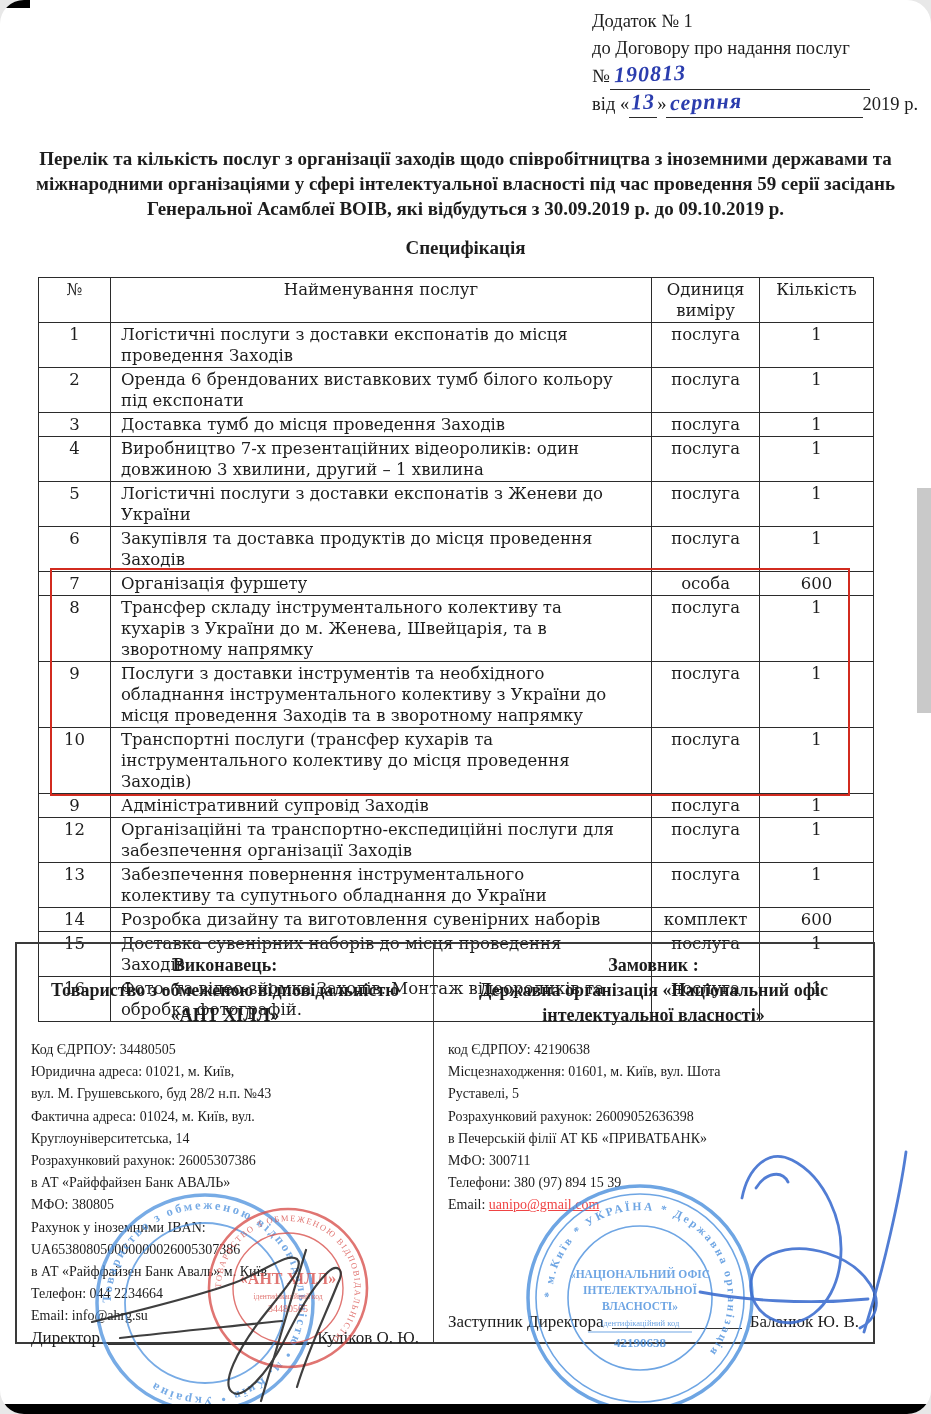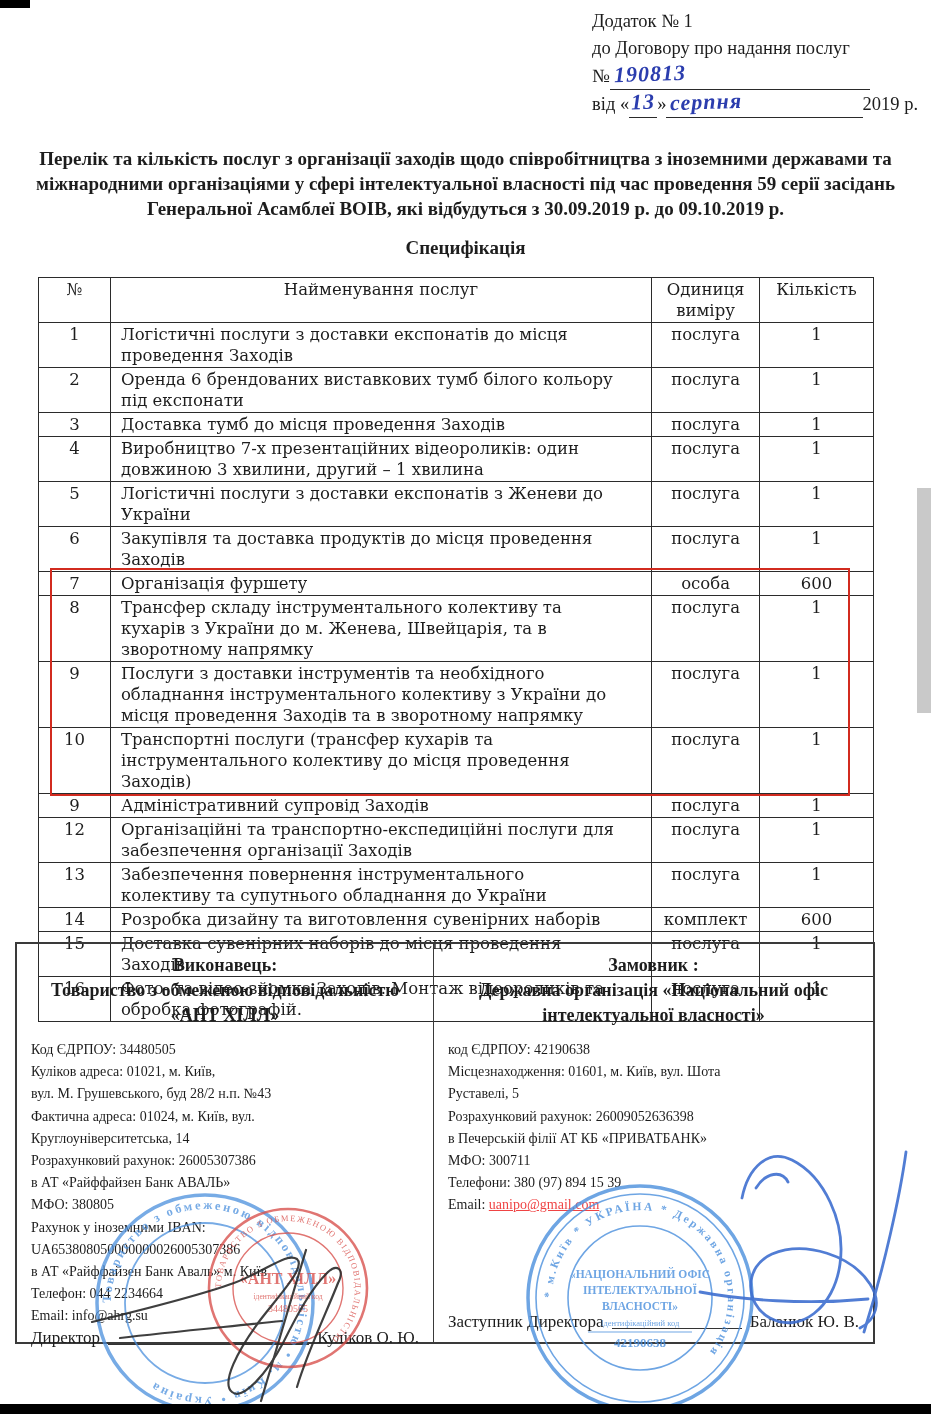--- a/index.html
+++ b/index.html
@@ -1,18 +1,18 @@
 <!DOCTYPE html>
 <html lang="uk"><head>
 <meta charset="utf-8">
 <style>
   * { margin:0; padding:0; box-sizing:border-box; }
   body { background:#e8e8e8; font-family:"Liberation Serif", serif; }
   .page { position:relative; width:931px; height:1414px; margin:0 auto; background:#ffffff;
-          color:#1d1d1d; overflow:hidden; }
+          color:#1d1d1d; overflow:hidden;border-radius:24px; }
 
   
   .corner-mark { position:absolute; left:0; top:0; width:30px; height:8px; background:#000; }
   .bottom-bar  { position:absolute; left:0; bottom:0; width:931px; height:10px; background:#000; z-index:30; }
   .gray-strip  { position:absolute; left:917px; top:488px; width:14px; height:225px; background:#c9c9c9; }
 
   
   .doc-header { position:absolute; left:592px; top:8px; width:330px; font-size:18.5px; line-height:27px; }
   .hdr-line { display:flex; align-items:flex-end; white-space:pre; }
   .fill { flex:1; border-bottom:1.6px solid #2a2a2a; padding:0 4px; min-width:20px; }
@@ -190,21 +190,21 @@
 
 
   <div class="req-box">
     <div class="req-col req-left">
       <div class="req-head">
         <div>Виконавець:</div>
         <div>Товариство з обмеженою відповідальністю «АНТ ХІЛЛ»</div>
       </div>
       <div class="req-lines">
           <div class="req-line">Код ЄДРПОУ: 34480505</div>
-          <div class="req-line">Куліков адреса: 01021, м. Київ,</div>
+          <div class="req-line">Юридична адреса: 01021, м. Київ,</div>
           <div class="req-line">вул. М. Грушевського, буд 28/2 н.п.   №43</div>
           <div class="req-line">Фактична адреса: 01024, м. Київ, вул.</div>
           <div class="req-line">Круглоуніверситетська, 14</div>
           <div class="req-line">Розрахунковий рахунок: 26005307386</div>
           <div class="req-line">в АТ «Райффайзен Банк АВАЛЬ»</div>
           <div class="req-line">МФО: 380805</div>
           <div class="req-line">Рахунок у іноземними IBAN:</div>
           <div class="req-line">UA653808050000000026005307386</div>
           <div class="req-line">в АТ «Райффайзен Банк Аваль» м. Київ</div>
           <div class="req-line">Телефон: 044 2234664</div>

